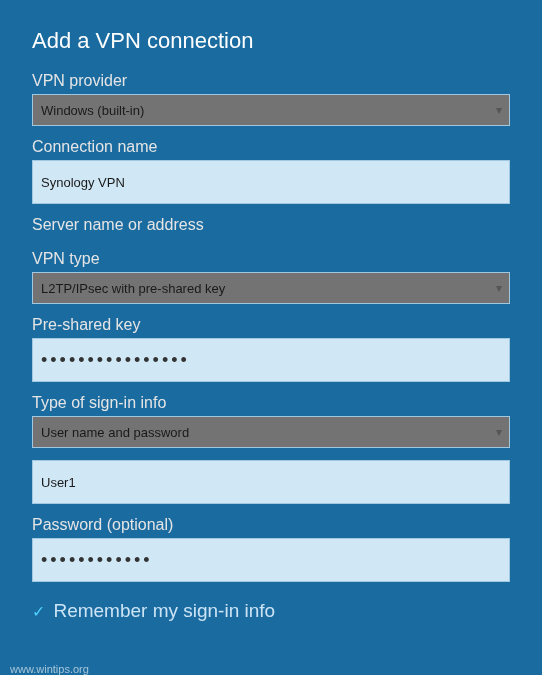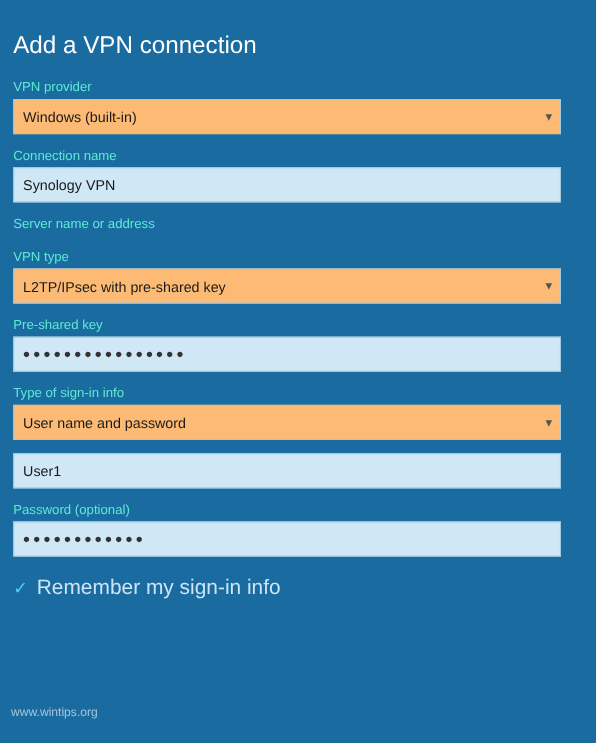--- a/index.html
+++ b/index.html
@@ -7,47 +7,47 @@
     body {
       width: 542px;
       height: 675px;
       background-color: #1a6ba0;
       font-family: 'Segoe UI', Arial, sans-serif;
       color: #ffffff;
       overflow: hidden;
     }
 
     .container {
-      padding: 28px 32px 24px 12px;
+      padding: 28px 32px 24px 32px;
       height: 100%;
       display: flex;
       flex-direction: column;
     }
 
     .title {
       font-size: 22px;
       font-weight: 300;
       margin-bottom: 18px;
       color: #ffffff;
     }
 
     .field-group {
       margin-bottom: 12px;
     }
 
     .field-label {
-      font-size: 12px;
-      color: #5eead4;
+      font-size: 16px;
+      color: #e5e5e5;
       margin-bottom: 4px;
       display: block;
     }
 
     .field-input {
       width: 100%;
-      height: 32px;
+      height: 44px;
       background-color: #d0e8f5;
       border: 1px solid #a0c8e0;
       border-radius: 0;
       padding: 4px 8px;
       font-size: 13px;
       color: #1a1a1a;
       outline: none;
     }
 
     .field-input::placeholder {
@@ -55,21 +55,21 @@
     }
 
     .field-select-wrapper {
       position: relative;
       width: 100%;
     }
 
     .field-select {
       width: 100%;
       height: 32px;
-      background-color: #fdba74;
+      background-color: #737373;
       border: 1px solid #a0c8e0;
       padding: 4px 28px 4px 8px;
       font-size: 13px;
       color: #1a1a1a;
       appearance: none;
       -webkit-appearance: none;
       outline: none;
       cursor: pointer;
     }
 
@@ -134,21 +134,21 @@
       width: 0;
       height: 0;
       border-left: 10px solid transparent;
       border-right: 10px solid transparent;
       border-top: 14px solid #cc0000;
       transform: rotate(-20deg);
     }
 
     .watermark {
       position: fixed;
-      bottom: 21px;
+      bottom: 0;
       left: 10px;
       font-size: 11px;
       color: rgba(255,255,255,0.6);
     }
   </style>
 </head>
 <body>
 
 <div class="container">
   <h1 class="title">Add a VPN connection</h1>

